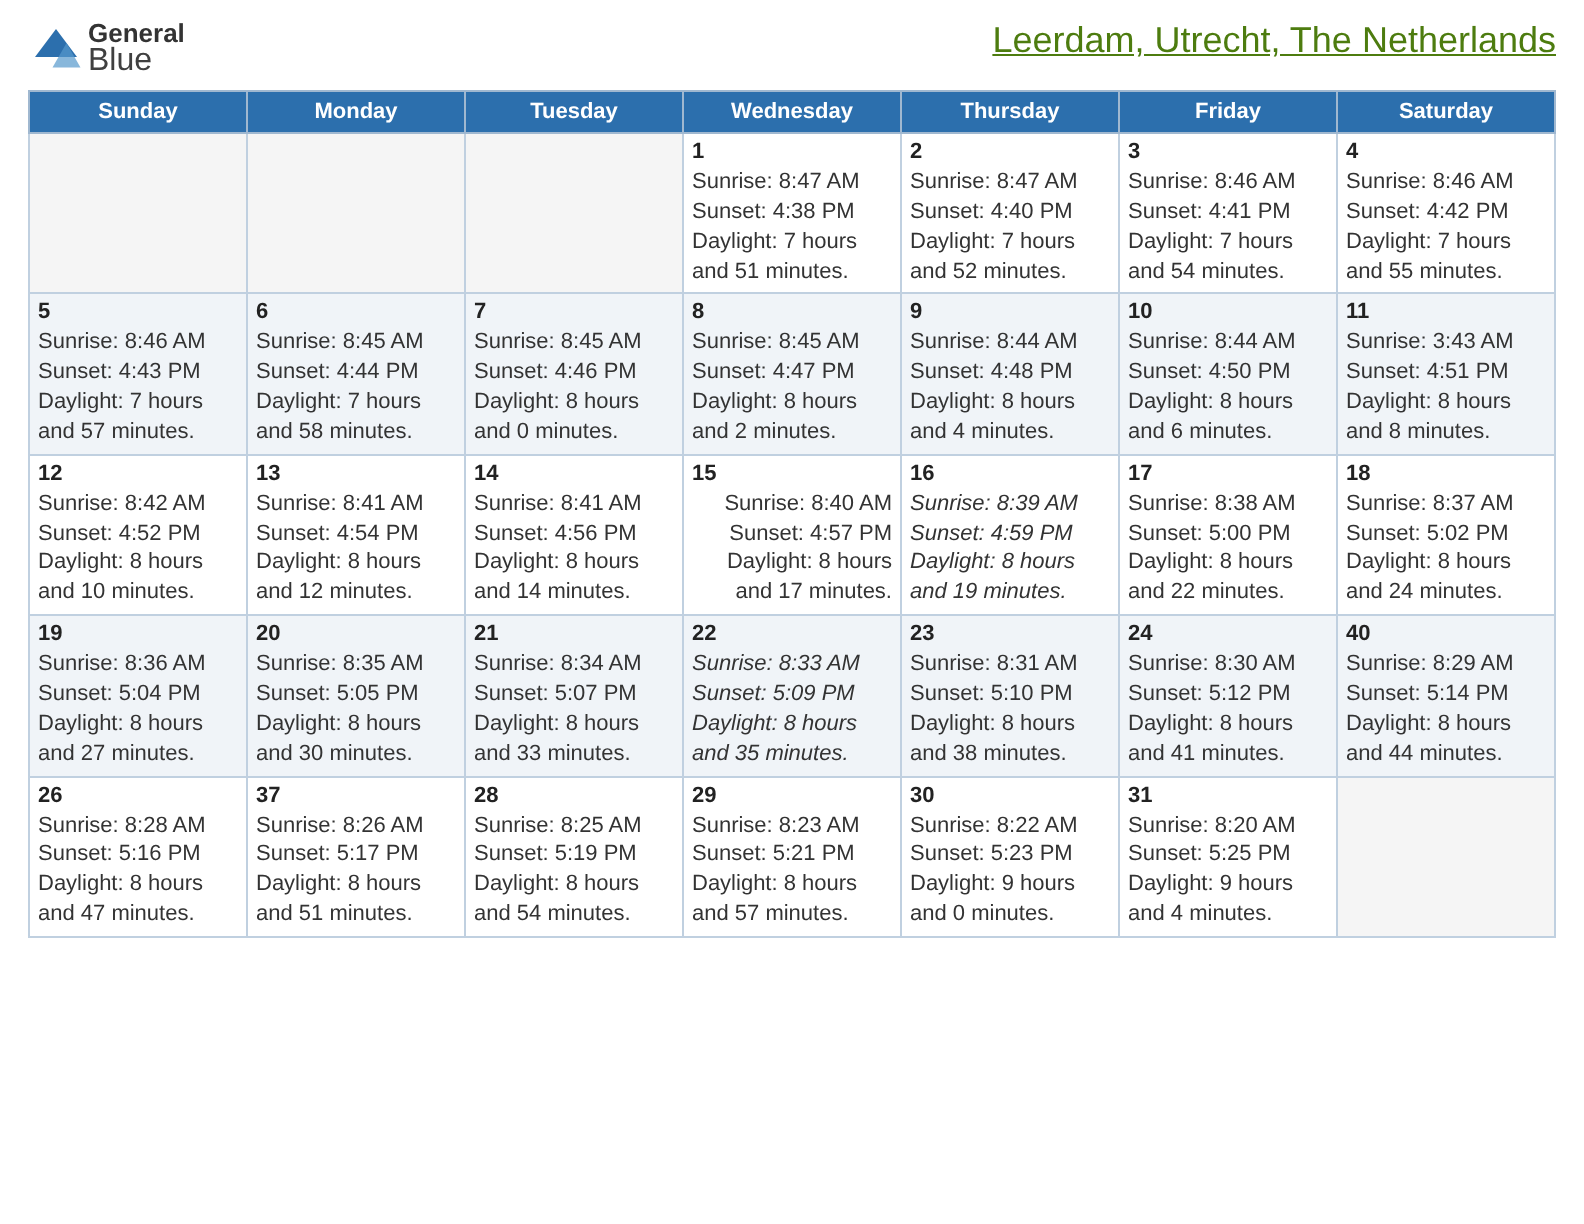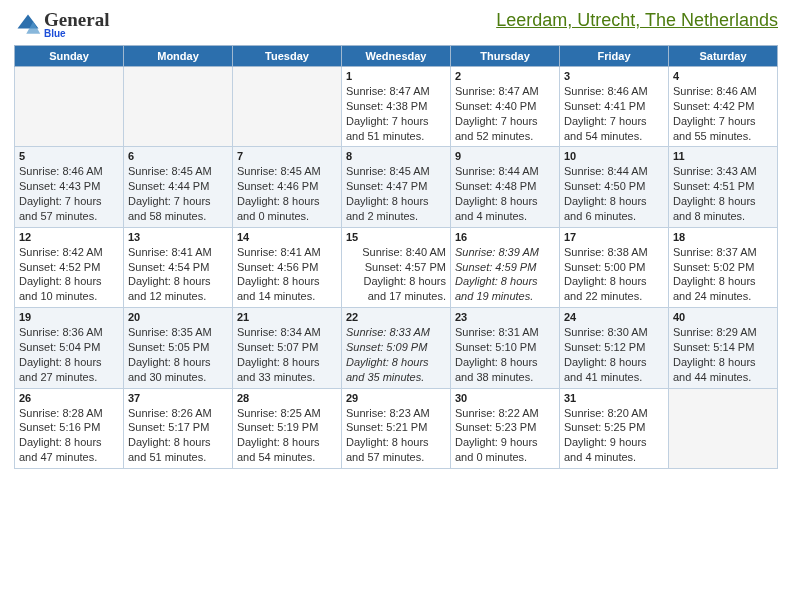--- a/index.html
+++ b/index.html
@@ -26,29 +26,28 @@
       display: flex;
       align-items: center;
       gap: 0;
     }
     .logo-text {
       display: flex;
       flex-direction: column;
       line-height: 1;
     }
     .logo-general {
-      font-size: 19px;
+      font-size: 13px;
       font-weight: bold;
       color: #333;
-      font-family: Liberation Serif, serif;
     }
     .logo-blue {
-      font-size: 10px;
-      font-weight: bold;
-      color: #1d4ed8;
+      font-size: 16px;
+      font-weight: normal;
+      color: #404040;
     }
     .logo-icon {
       width: 28px;
       height: 28px;
       margin-right: 2px;
     }
     .title-block {
       text-align: right;
     }
     .title-month {

